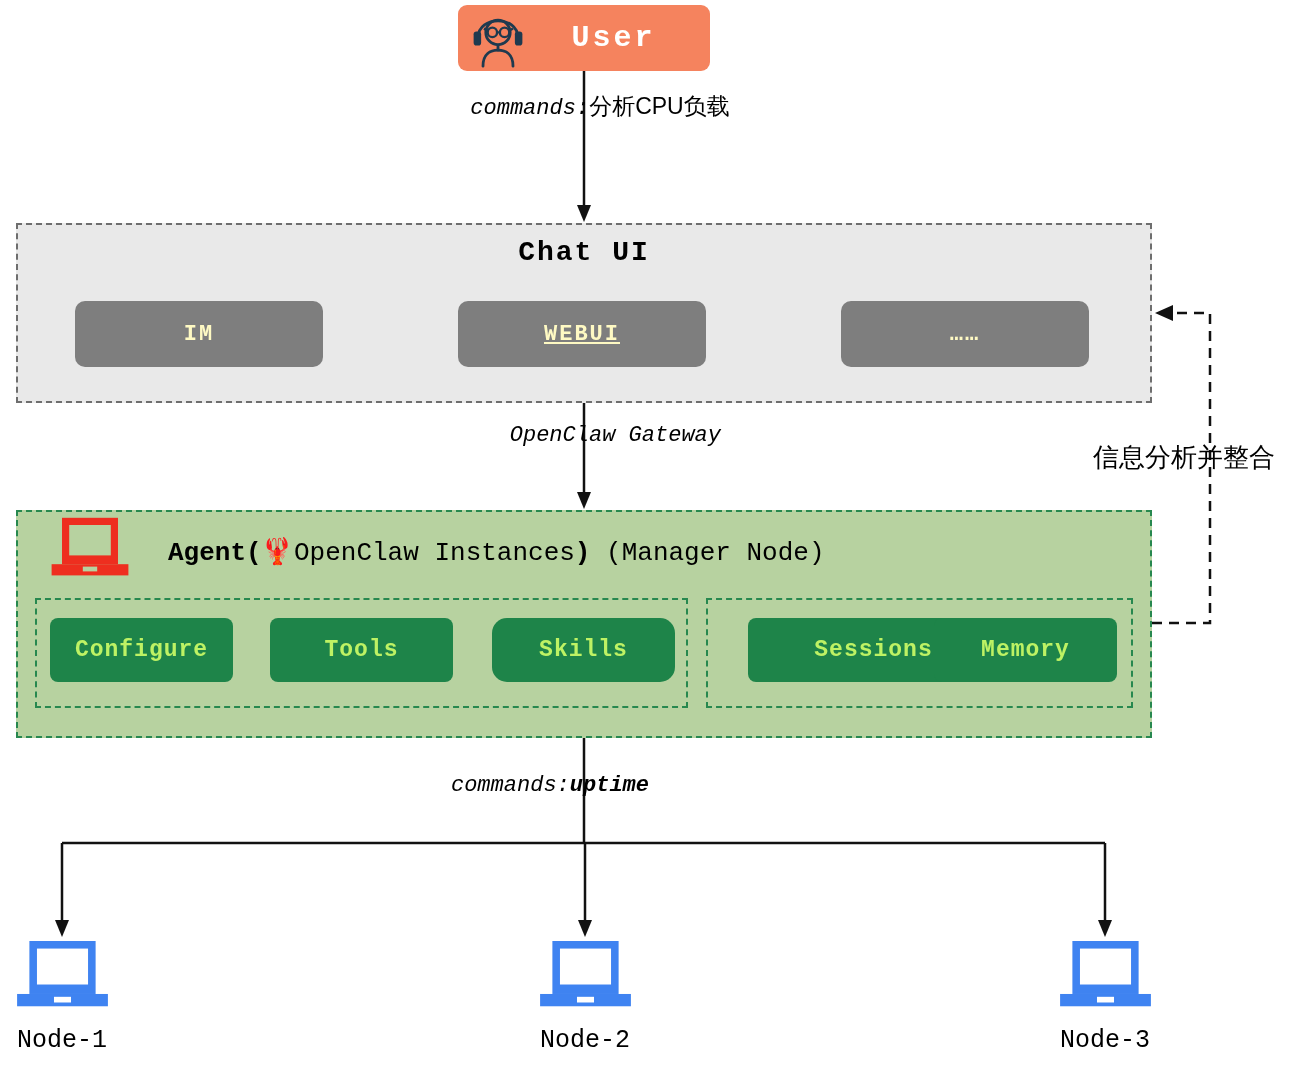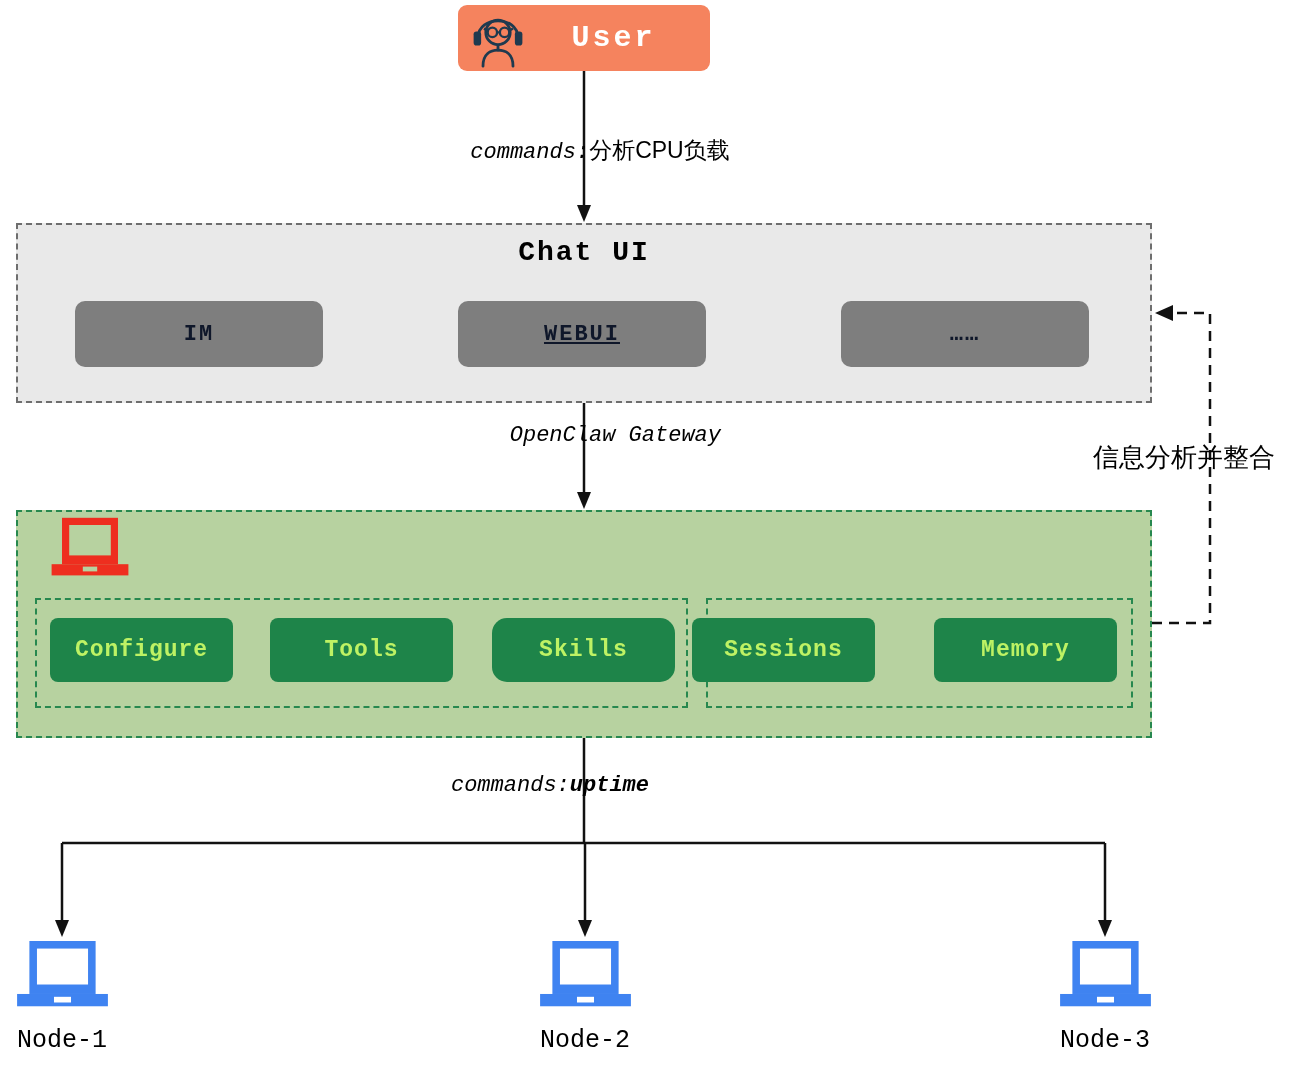--- a/index.html
+++ b/index.html
@@ -26,37 +26,37 @@
   .user-label{
     flex:1; text-align:center; color:#ffffff; font-weight:bold;
     font-size:30px; letter-spacing:3px; padding-right:11px;
   }
 
   
   .cmd{font-size:22px; text-align:center; white-space:nowrap;}
   .cmd .prefix{font-style:italic;}
   .cmd .cjk{font-family:"Liberation Sans","DejaVu Sans",sans-serif; font-size:23px;}
   .cmd .bold-it{font-style:italic; font-weight:bold;}
-  #user-command{left:430px; top:91px; width:340px;margin-top:44px;}
+  #user-command{left:430px; top:91px; width:340px;}
   #agent-command{left:400px; top:773px; width:300px;}
 
   
   .chat-box{
     left:16px; top:223px; width:1136px; height:180px;
     background:var(--chat-bg); border:2px dashed var(--chat-border);
     box-sizing:border-box;
   }
   .chat-title{
     left:16px; top:237px; width:1136px; text-align:center;
     font-size:28px; font-weight:bold; letter-spacing:2px;
   }
   .btn-gray{
     top:301px; width:248px; height:66px; background:var(--gray-button);
     border-radius:10px; display:flex; align-items:center; justify-content:center;
-    color:#0f172a; font-weight:bold; font-size:22px; letter-spacing:2px;
+    color:#fef9c3; font-weight:bold; font-size:22px; letter-spacing:2px;
   }
 
   
   .gateway-label{
     left:421px; top:423px; width:300px; text-align:right;
     font-style:italic; font-size:22px; white-space:nowrap;
   }
   .feedback-label{
     left:1093px; top:440px; width:210px; font-size:26px;
     font-family:"Liberation Sans","DejaVu Sans",sans-serif; white-space:nowrap;
@@ -151,34 +151,37 @@
 
   <div class="abs agent-box"></div>
 
   <svg class="abs" style="left:50px; top:517px;" width="80" height="64" viewBox="0 0 100 78">
     <rect x="15" y="0" width="70" height="58" fill="#EE2E1F"></rect>
     <rect x="24" y="9" width="52" height="38" fill="#B7D2A0"></rect>
     <rect x="2" y="58" width="96" height="14" fill="#EE2E1F"></rect>
     <rect x="41" y="61" width="18" height="6" fill="#B7D2A0"></rect>
   </svg>
 
+  <div class="abs agent-title">
+    <span class="b">Agent(</span><span>🦞</span><span>OpenClaw Instances</span><span class="b">)</span><span> (Manager Node)</span>
+  </div>
 
   <div class="abs module-group" id="module-group-1"></div>
   <div class="abs module-group" id="module-group-2"></div>
 
   <div class="abs btn-green" style="left:50px;">
       <span>Configure</span>
     </div>
   <div class="abs btn-green" style="left:270px;">
       <span>Tools</span>
     </div>
   <div class="abs btn-green" style="left:492px;border-radius:15px;">
       <span>Skills</span>
     </div>
-  <div class="abs btn-green" style="left:692px;">
+  <div class="abs btn-green" style="left:748px;padding-left:34px;">
       <span>Sessions</span>
     </div>
   <div class="abs btn-green" style="left:934px;">
       <span>Memory</span>
     </div>
 
   <div class="abs cmd" id="agent-command">
     <span class="prefix">commands:</span><span class="bold-it">uptime</span>
   </div>
 

